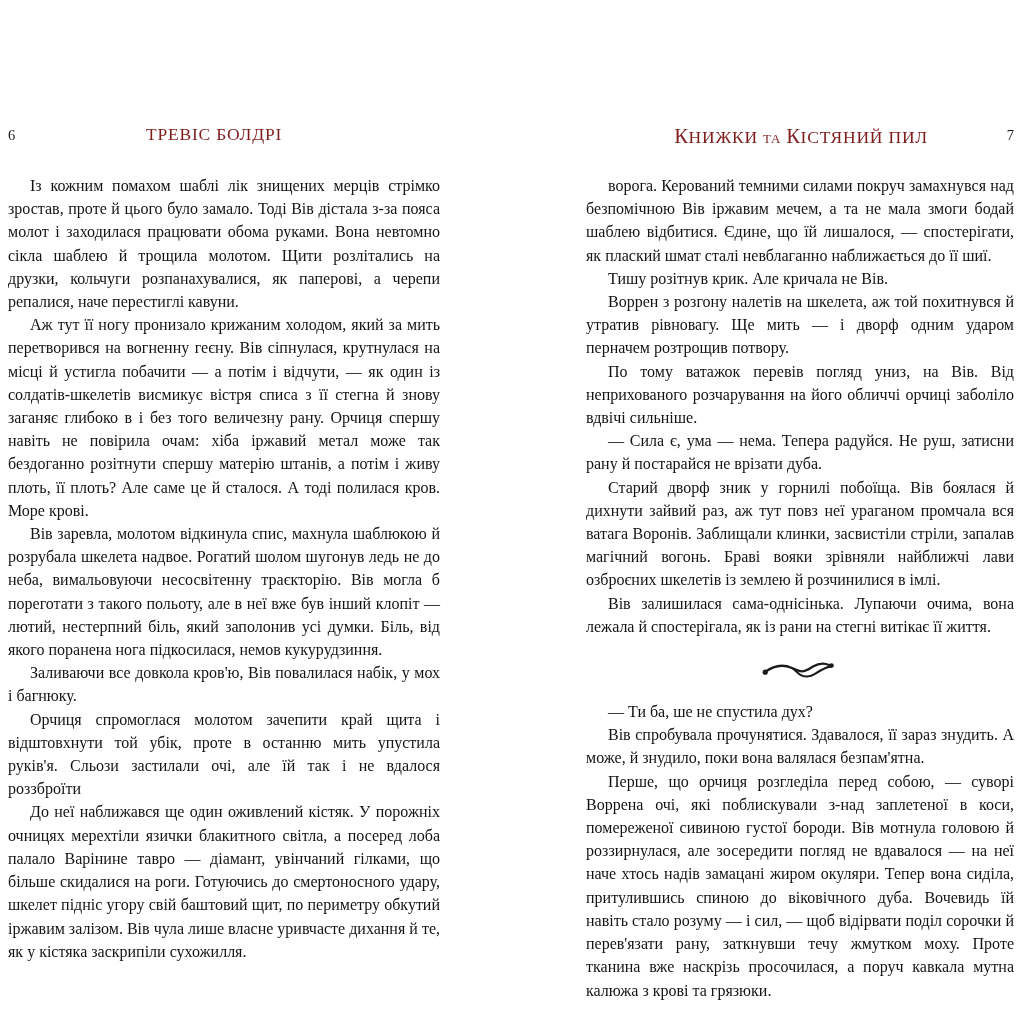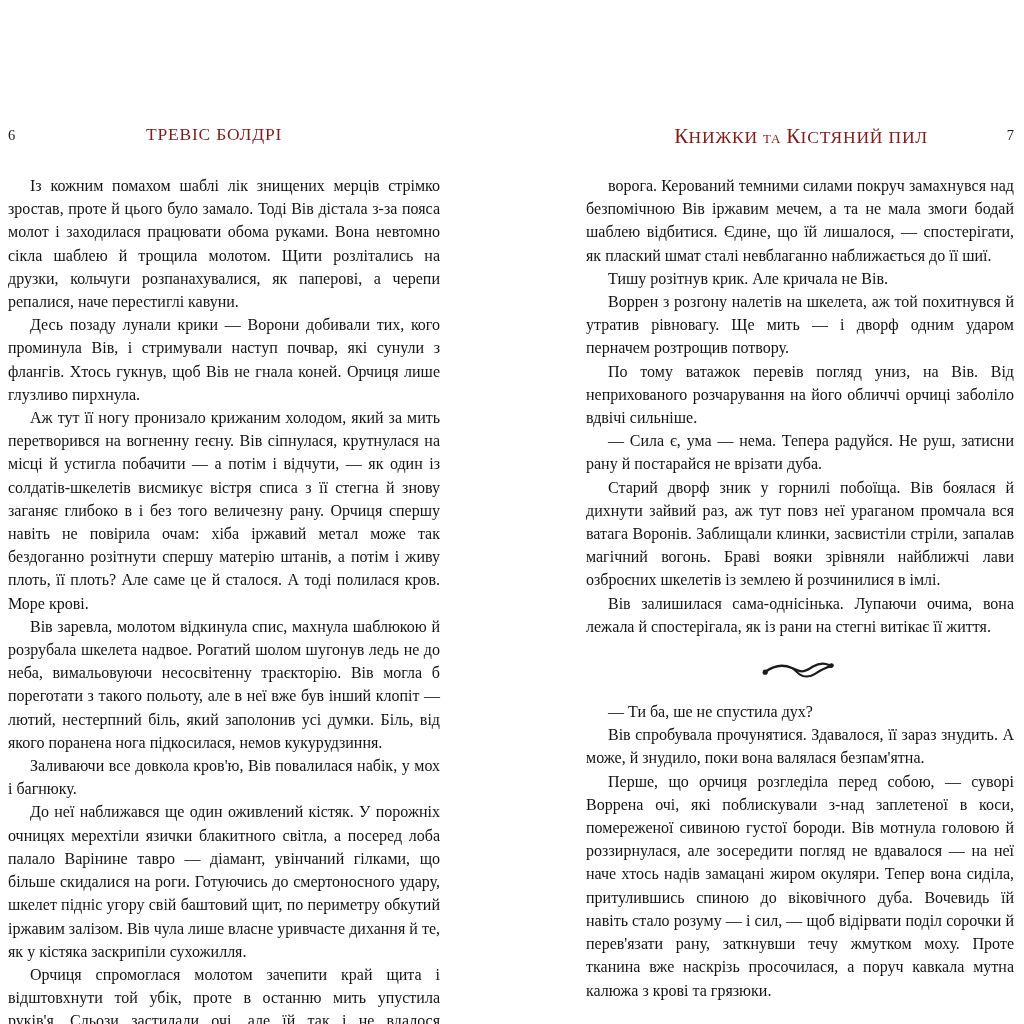--- a/index.html
+++ b/index.html
@@ -118,26 +118,25 @@
 
     <div class="runhead runhead-left">
       <span class="folio folio-left">6</span>
       <span class="runtitle">
         <span>ТРЕВІС БОЛДРІ</span>
       </span>
     </div>
 
     <div class="body">
       <p>Із кожним помахом шаблі лік знищених мерців стрімко зростав, проте й цього було замало. Тоді Вів дістала з-за пояса молот і заходилася працювати обома руками. Вона невтомно сікла шаблею й трощила молотом. Щити розлітались на друзки, кольчуги розпанахувалися, як паперові, а черепи репалися, наче перестиглі кавуни.</p>
-      <p>Десь позаду лунали крики — Ворони добивали тих, кого проминула Вів, і стримували наступ почвар, які сунули з флангів. Хтось гукнув, щоб Вів не гнала коней. Орчиця лише глузливо пирхнула.</p>
       <p>Аж тут її ногу пронизало крижаним холодом, який за мить перетворився на вогненну геєну. Вів сіпнулася, крутнулася на місці й устигла побачити — а потім і відчути, — як один із солдатів-шкелетів висмикує вістря списа з її стегна й знову заганяє глибоко в і без того величезну рану. Орчиця спершу навіть не повірила очам: хіба іржавий метал може так бездоганно розітнути спершу матерію штанів, а потім і живу плоть, її плоть? Але саме це й сталося. А тоді полилася кров. Море крові.</p>
       <p>Вів заревла, молотом відкинула спис, махнула шаблюкою й розрубала шкелета надвое. Рогатий шолом шугонув ледь не до неба, вимальовуючи несосвітенну траєкторію. Вів могла б пореготати з такого польоту, але в неї вже був інший клопіт — лютий, нестерпний біль, який заполонив усі думки. Біль, від якого поранена нога підкосилася, немов кукурудзиння.</p>
       <p>Заливаючи все довкола кров'ю, Вів повалилася набік, у мох і багнюку.</p>
+      <p>Орчиця спромоглася молотом зачепити край щита і відштовхнути той убік, проте в останню мить упустила руків'я. Сльози застилали очі, але їй так і не вдалося роззброїти</p>
       <p>До неї наближався ще один оживлений кістяк. У порожніх очницях мерехтіли язички блакитного світла, а посеред лоба палало Варінине тавро — діамант, увінчаний гілками, що більше скидалися на роги. Готуючись до смертоносного удару, шкелет підніс угору свій баштовий щит, по периметру обкутий іржавим залізом. Вів чула лише власне уривчасте дихання й те, як у кістяка заскрипіли сухожилля.</p>
-      <p>Орчиця спромоглася молотом зачепити край щита і відштовхнути той убік, проте в останню мить упустила руків'я. Сльози застилали очі, але їй так і не вдалося роззброїти</p>
     </div>
   </div>
 
   <div class="gutter"></div>
 
   <div class="page page-right">
 
     <div class="runhead runhead-right">
       <span class="runtitle">
         <span class="cap">К</span><span>НИЖКИ</span>

